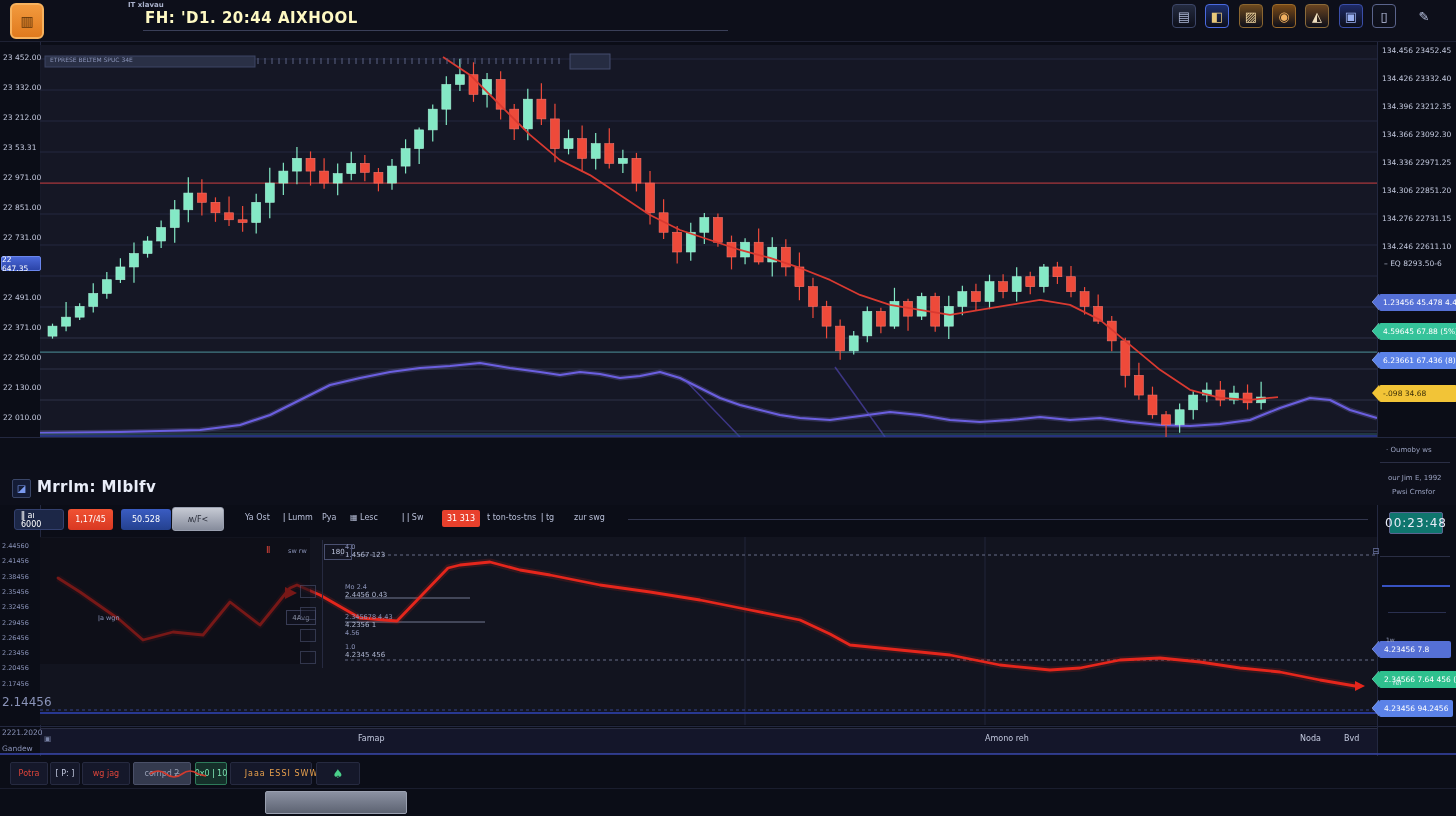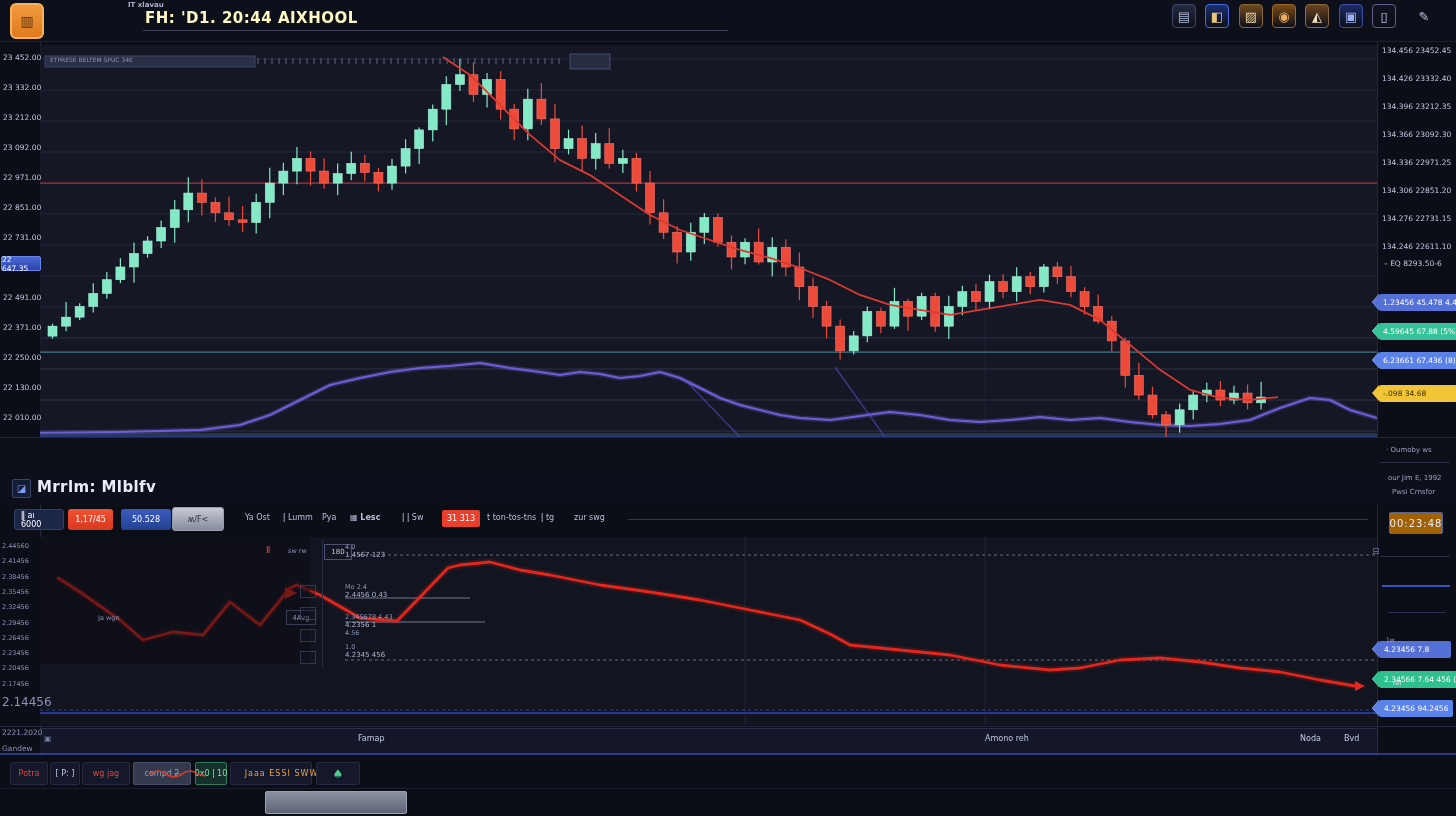--- a/index.html
+++ b/index.html
@@ -56,22 +56,22 @@
   .tbox{position:absolute;top:762px;height:23px;background:#15182a;border:1px solid #262a40;border-radius:2px;
     display:flex;align-items:center;justify-content:center;font-size:8px;box-sizing:border-box;padding:0 3px;white-space:nowrap;}
   .tbox.red{color:#e0453a;} .tbox.light{color:#c6cde4;} .tbox.orange{color:#e8a04c;letter-spacing:1px;}
   .tbox.gray{background:#343a4e;color:#98a0b6;border-color:#4a5068;}
   .tbox.green{background:#15302a;border-color:#2e7a5a;color:#7ce0b0;}
   .tbox.tree{color:#4ad08a;font-size:12px;}
   #statusbar{position:absolute;left:0;top:788px;width:1456px;height:28px;background:#0b0d17;border-top:1px solid #1a1d2e;}
   #sprog{position:absolute;left:265px;top:791px;width:140px;height:21px;background:linear-gradient(180deg,#8b91a2,#5d6372);border:1px solid #9aa0b0;border-radius:2px;}
   
   .rs-text{position:absolute;font-size:7px;color:#9aa2c0;white-space:nowrap;}
-  #timerbox{position:absolute;left:1389px;top:512px;width:52px;height:20px;border:1px solid #5a6490;background:#a16207;
-    color:#e8ecf8;font-size:10px;display:flex;align-items:center;justify-content:center;letter-spacing:1px;border-radius:2px;}
+  #timerbox{position:absolute;left:1389px;top:512px;width:52px;height:20px;border:1px solid #5a6490;background:#0f766e;
+    color:#e8ecf8;font-size:12px;display:flex;align-items:center;justify-content:center;letter-spacing:1px;border-radius:2px;}
   .vline{position:absolute;width:1px;background:#232840;}
   .hline{position:absolute;height:1px;background:#232840;}
 </style>
 </head>
 <body>
 
 <div id="app">
 
   <div id="header">
     <div id="app-icon">
@@ -528,21 +528,21 @@
       <line x1="512" y1="13" x2="512" y2="19" stroke="#5a6284" stroke-width="1"></line>
       <line x1="519" y1="13" x2="519" y2="19" stroke="#5a6284" stroke-width="1"></line>
       <rect x="530" y="9" width="40" height="15" fill="#262c42" stroke="#444c6e" stroke-width="1"></rect>
     </svg>
   <div id="ruler-text" class="axl axl-dim" style="left:50px;top:56px;font-size:6px;">ETPRESE BELTEM SPUC 34E</div>
 
   <div id="left-axis">
       <div class="axl" style="left: 3px; top: 53px;">23 452.00</div>
       <div class="axl" style="left: 3px; top: 83px;">23 332.00</div>
       <div class="axl" style="left: 3px; top: 113px;">23 212.00</div>
-      <div class="axl" style="left: 3px; top: 143px;">23 092.00</div>
+      <div class="axl" style="left: 3px; top: 143px;">23 53.31</div>
       <div class="axl" style="left: 3px; top: 173px;">22 971.00</div>
       <div class="axl" style="left: 3px; top: 203px;">22 851.00</div>
       <div class="axl" style="left: 3px; top: 233px;">22 731.00</div>
       <div class="axl" style="left: 3px; top: 263px;">22 611.00</div>
       <div class="axl" style="left: 3px; top: 293px;">22 491.00</div>
       <div class="axl" style="left: 3px; top: 323px;">22 371.00</div>
       <div class="axl" style="left: 3px; top: 353px;">22 250.00</div>
       <div class="axl" style="left: 3px; top: 383px;">22 130.00</div>
       <div class="axl" style="left: 3px; top: 413px;">22 010.00</div>
     </div>
@@ -573,21 +573,21 @@
     </div>
   <div id="panel-title">Mrrlm: Mlblfv</div>
   <div id="panel-buttons">
       <div class="pbtn navy" style="left: 14px; width: 50px;">ǁ aı 6000</div>
       <div class="pbtn red" style="left: 68px; width: 45px;">1,17/45</div>
       <div class="pbtn blue" style="left: 121px; width: 50px;">50.528</div>
       <div class="pbtn gray3d" style="left: 172px; width: 52px;">ʍ/F&lt;</div>
       <div class="mitem" style="left: 245px;">Ya Ost</div>
       <div class="mitem" style="left: 283px;">ǀ Lumm</div>
       <div class="mitem" style="left: 322px;">Pya</div>
-      <div class="mitem" style="left: 350px; font-weight: bold;">▦ Lesc</div>
+      <div class="mitem" style="left: 350px;">▦ Lesc</div>
       <div class="mitem" style="left: 402px;">ǀ ǀ Sw</div>
       <div class="mitem" style="left: 487px;">t ton-tos-tns</div>
       <div class="mitem" style="left: 541px;">ǀ tg</div>
       <div class="mitem" style="left: 574px;">zur swg</div>
     </div>
   <div id="mbadge">31 313</div>
   <div id="mdivider"></div>
 
   <svg id="low-svg" class="abs" style="left:40px;top:537px;" width="1337" height="188">
       <rect x="0" y="0" width="1337" height="188" fill="#12141f"></rect>

